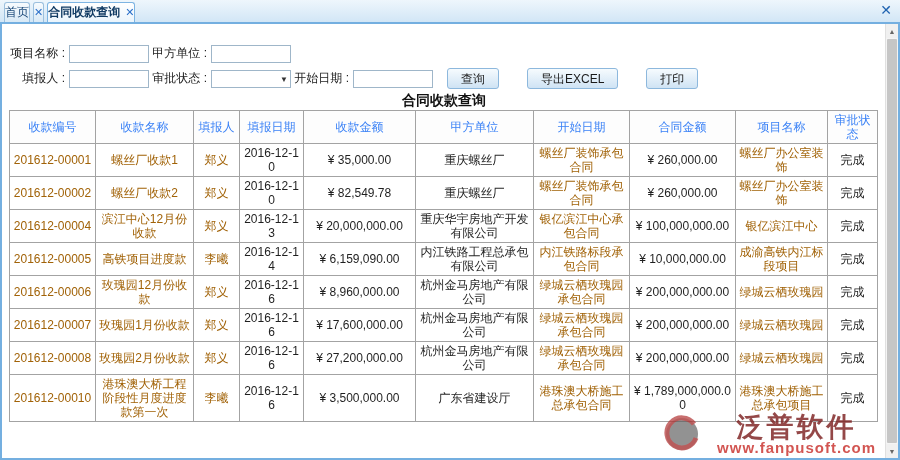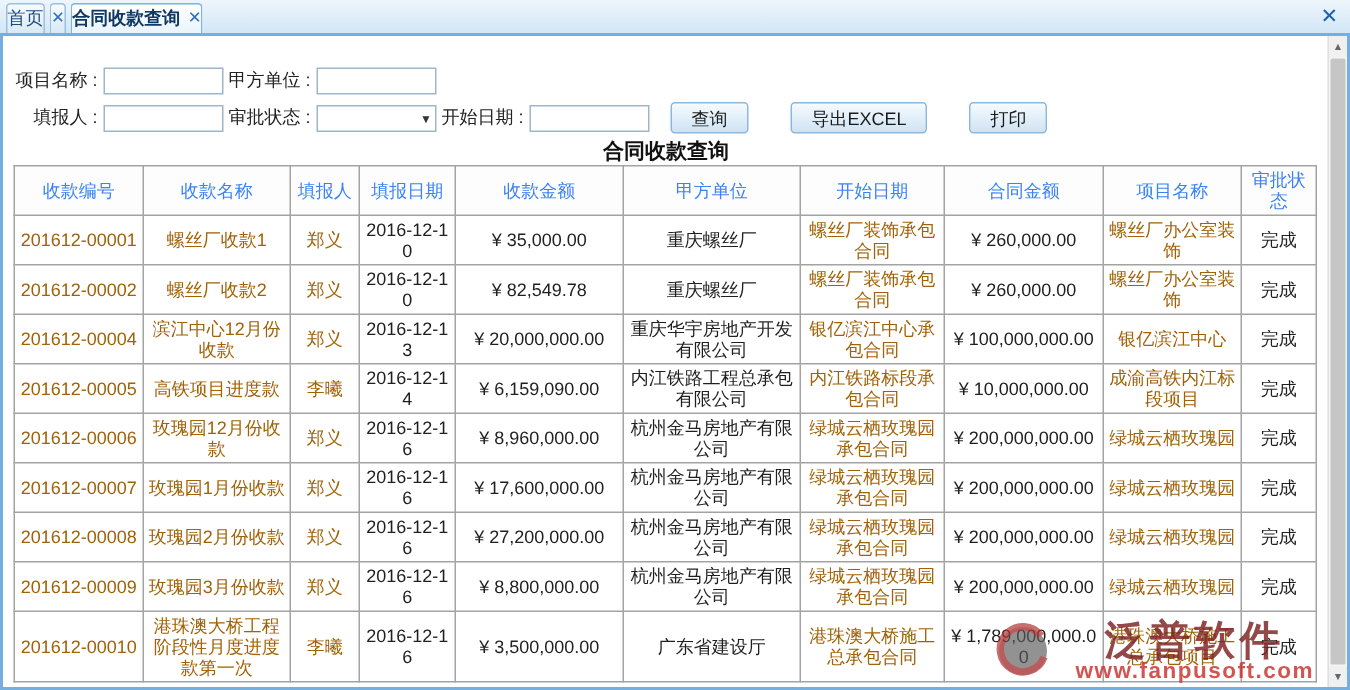--- a/index.html
+++ b/index.html
@@ -229,32 +229,20 @@
           <td class="link">郑义</td>
           <td>2016-12-16</td>
           <td>¥ 27,200,000.00</td>
           <td>杭州金马房地产有限公司</td>
           <td class="link">绿城云栖玫瑰园承包合同</td>
           <td>¥ 200,000,000.00</td>
           <td class="link">绿城云栖玫瑰园</td>
           <td>完成</td>
         </tr>
         <tr>
-          <td class="link">201612-00009</td>
-          <td class="link">玫瑰园3月份收款</td>
-          <td class="link">郑义</td>
-          <td>2016-12-16</td>
-          <td>¥ 8,800,000.00</td>
-          <td>杭州金马房地产有限公司</td>
-          <td class="link">绿城云栖玫瑰园承包合同</td>
-          <td>¥ 200,000,000.00</td>
-          <td class="link">绿城云栖玫瑰园</td>
-          <td>完成</td>
-        </tr>
-        <tr>
           <td class="link">201612-00010</td>
           <td class="link">港珠澳大桥工程阶段性月度进度款第一次</td>
           <td class="link">李曦</td>
           <td>2016-12-16</td>
           <td>¥ 3,500,000.00</td>
           <td>广东省建设厅</td>
           <td class="link">港珠澳大桥施工总承包合同</td>
           <td>¥ 1,789,000,000.00</td>
           <td class="link">港珠澳大桥施工总承包项目</td>
           <td>完成</td>

